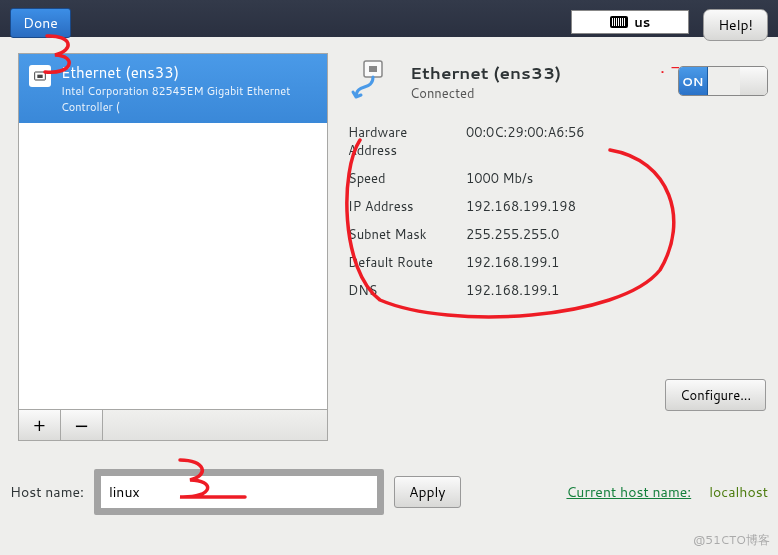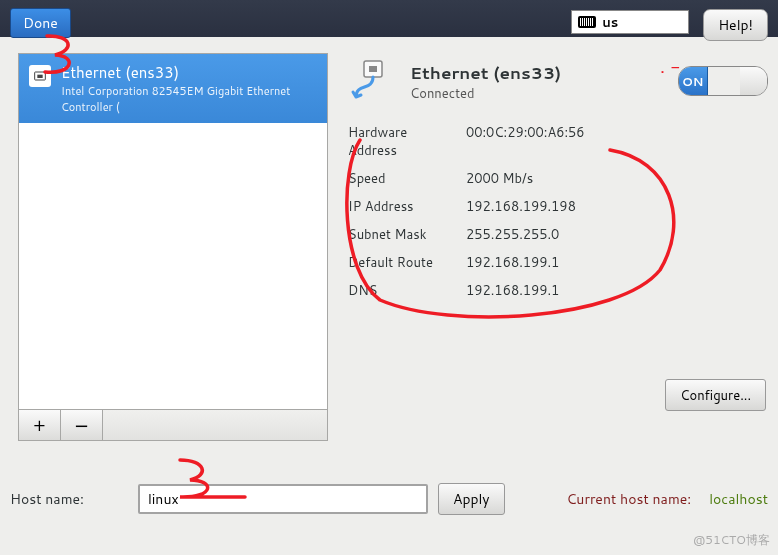--- a/index.html
+++ b/index.html
@@ -1,21 +1,21 @@
 <!DOCTYPE html>
 <html><head>
 <meta charset="utf-8">
 <style>
 * { box-sizing: border-box; margin: 0; padding: 0; font-family: "Cantarell", "DejaVu Sans", sans-serif; }
 body { width: 778px; height: 555px; background: #eeeeec; overflow: hidden; position: relative; }
 
 .topbar { height: 37px; background: linear-gradient(to bottom, #333a4a, #2a3040); display: flex; align-items: flex-start; padding: 8px 10px; }
 .done-btn { background: linear-gradient(to bottom, #3c8ee6, #2a6cc0); color: white; border: 1px solid #1a4a8a; border-radius: 3px; padding: 4px 12px; font-size: 14px; cursor: pointer; }
 .tb-spacer { flex: 1; }
-.keyboard-ind { background: white; border: 1px solid #888; padding: 2px 6px; display: flex; align-items: center; gap: 6px; font-size: 13px; font-weight: bold; width: 118px; height: 24px; margin-top: 2px; margin-right: 14px; }
+.keyboard-ind { background: white; border: 1px solid #888; padding: 2px 6px; display: flex; align-items: center; gap: 6px; font-size: 13px; font-weight: bold; width: 118px; height: 24px; margin-top: 2px; margin-right: 14px; justify-content: center; }
 .kb-icon { width: 18px; height: 12px; background: #000; border-radius: 2px; position: relative; }
 .kb-icon::after { content: ""; position: absolute; inset: 2px; background: repeating-linear-gradient(to right, #fff 0 1px, #000 1px 2px); }
 .help-btn { background: linear-gradient(to bottom, #fafafa, #d8d8d6); border: 1px solid #999; border-radius: 7px; padding: 5px 14px; font-size: 14px; cursor: pointer; margin-top: 1px; }
 
 .content { display: flex; padding: 16px 10px 0 18px; gap: 20px; }
 
 .left-pane { width: 310px; }
 .device-list { border: 1px solid #a7a7a5; background: white; height: 357px; }
 .device-item { background: linear-gradient(to bottom, #4a9ae8, #3a88d8); color: white; padding: 8px 10px; display: flex; gap: 10px; }
 .nic-icon-sm { width: 22px; height: 22px; background: white; border-radius: 3px; display: flex; align-items: center; justify-content: center; flex-shrink: 0; margin-top: 3px; }
@@ -25,37 +25,37 @@
 .list-tools { display: flex; border: 1px solid #a7a7a5; border-top: none; }
 .tool-btn { width: 42px; height: 30px; background: linear-gradient(to bottom, #fafafa, #dcdcda); border: none; border-right: 1px solid #a7a7a5; font-size: 18px; cursor: pointer; display: flex; align-items: center; justify-content: center; }
 .tool-fill { flex: 1; background: linear-gradient(to bottom, #f0f0ee, #e2e2e0); }
 
 .right-pane { flex: 1; padding-top: 4px; }
 .r-header { display: flex; align-items: center; gap: 14px; margin-bottom: 18px; }
 .nic-icon-lg { width: 48px; height: 48px; display: flex; align-items: center; justify-content: center; }
 .rh-title { font-size: 17px; font-weight: bold; color: #2e3436; }
 .rh-sub { font-size: 13px; color: #555; }
 .rh-spacer { flex: 1; }
-.toggle { width: 90px; height: 30px; border: 1px solid #888; border-radius: 13px; display: flex; overflow: hidden; cursor: pointer; gap: 32px; }
+.toggle { width: 90px; height: 30px; border: 1px solid #888; border-radius: 5px; display: flex; overflow: hidden; cursor: pointer; gap: 32px; }
 .toggle-on { flex: 1; background: linear-gradient(to bottom, #4a9ae8, #2a72c8); color: white; font-size: 12px; font-weight: bold; display: flex; align-items: center; justify-content: center; border-right: 1px solid #1a5aa0; }
 .toggle-knob { flex: 1; background: linear-gradient(to bottom, #fafafa, #dcdcda); }
 
 .info-grid { display: grid; grid-template-columns: 110px 1fr; gap: 10px 8px; font-size: 13px; color: #2e3436; margin-bottom: 80px; }
 .info-label { }
 .info-value { text-align: left; }
 
 .config-row { display: flex; justify-content: flex-end; padding-right: 2px; }
 .config-btn { background: linear-gradient(to bottom, #fafafa, #d8d8d6); border: 1px solid #999; border-radius: 3px; padding: 6px 14px; font-size: 13px; cursor: pointer; }
 
 .hostname-row { position: absolute; left: 10px; right: 10px; bottom: 40px; display: flex; align-items: center; gap: 10px; font-size: 14px; }
 .hn-label { color: #2e3436; }
-.hn-input { width: 290px; height: 30px; border: 2px solid #a3a3a3; border-radius: 2px; padding: 0 8px; font-size: 14px; outline: none; margin-left: 44px; }
+.hn-input { width: 290px; height: 30px; border: 7px solid #a3a3a3; border-radius: 2px; padding: 16px 8px; font-size: 14px; outline: none; }
 .apply-btn { background: linear-gradient(to bottom, #fafafa, #d8d8d6); border: 1px solid #999; border-radius: 3px; padding: 5px 14px; font-size: 14px; cursor: pointer; }
 .hn-spacer { flex: 1; }
-.cur-hn-label { color: #7f1d1d; }
+.cur-hn-label { color: #15803d; text-decoration: underline; }
 .cur-hn-value { color: #4d7c0f; margin-left: 8px; }
 
 .watermark { position: absolute; right: 8px; bottom: 6px; color: #aaa; font-size: 12px; }
 
 .annotations { position: absolute; inset: 0; pointer-events: none; }
 </style>
 </head>
 <body>
 
 <div class="topbar">
@@ -108,21 +108,21 @@
       <div class="toggle">
         <div class="toggle-on">ON</div>
         <div class="toggle-knob"></div>
       </div>
     </div>
 
     <div class="info-grid">
       <div class="info-label">Hardware Address</div>
       <div class="info-value">00:0C:29:00:A6:56</div>
       <div class="info-label">Speed</div>
-      <div class="info-value">2000 Mb/s</div>
+      <div class="info-value">1000 Mb/s</div>
       <div class="info-label">IP Address</div>
       <div class="info-value">192.168.199.198</div>
       <div class="info-label">Subnet Mask</div>
       <div class="info-value">255.255.255.0</div>
       <div class="info-label">Default Route</div>
       <div class="info-value">192.168.199.1</div>
       <div class="info-label">DNS</div>
       <div class="info-value">192.168.199.1</div>
     </div>
 

